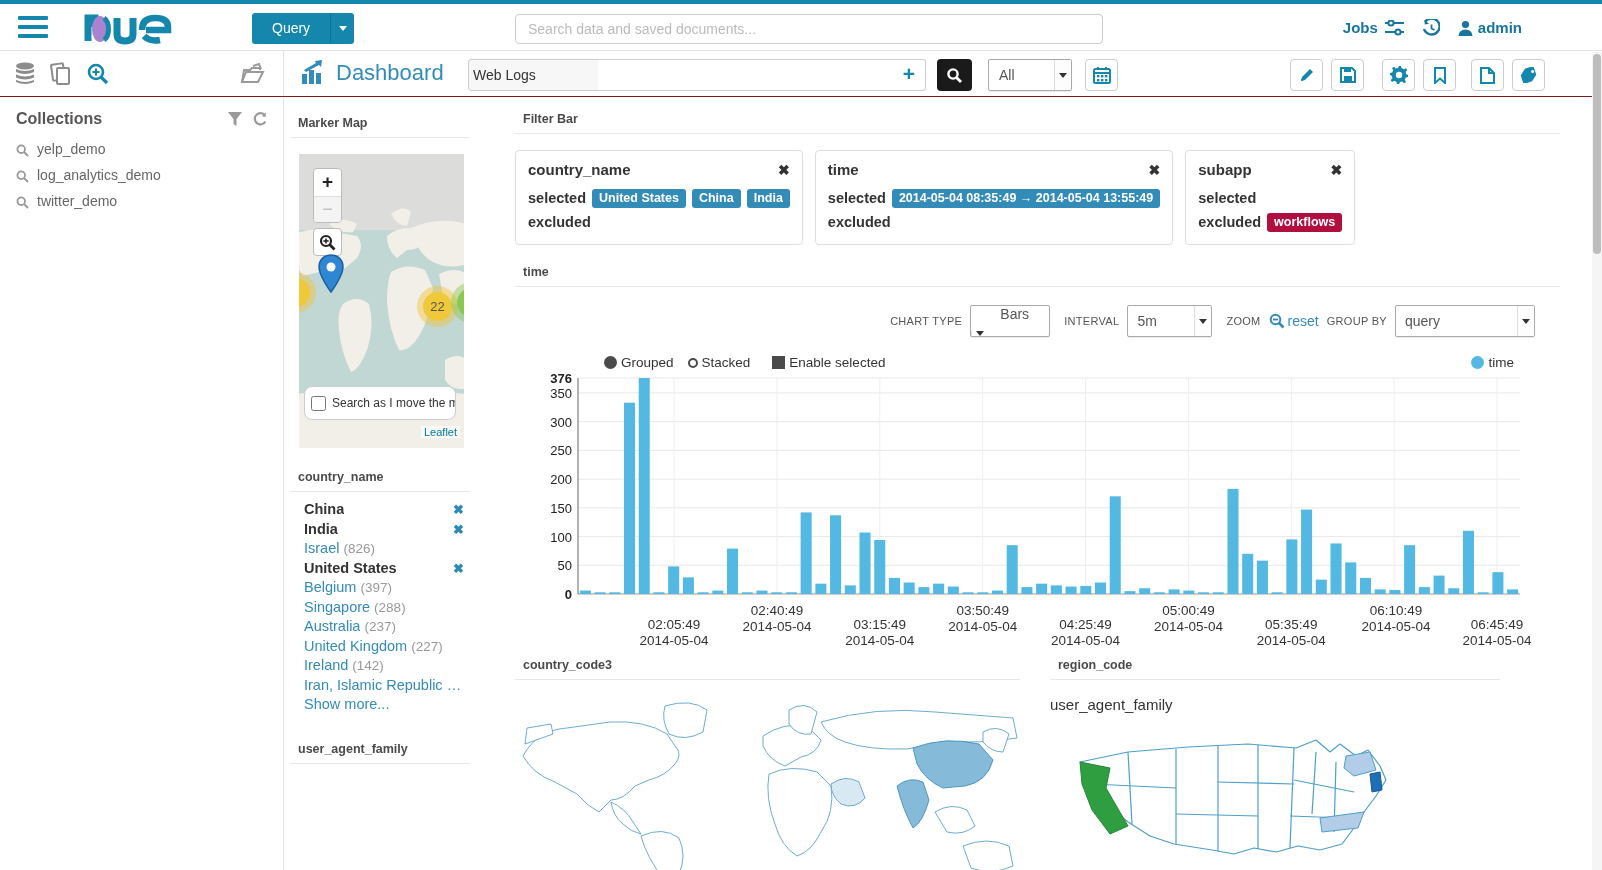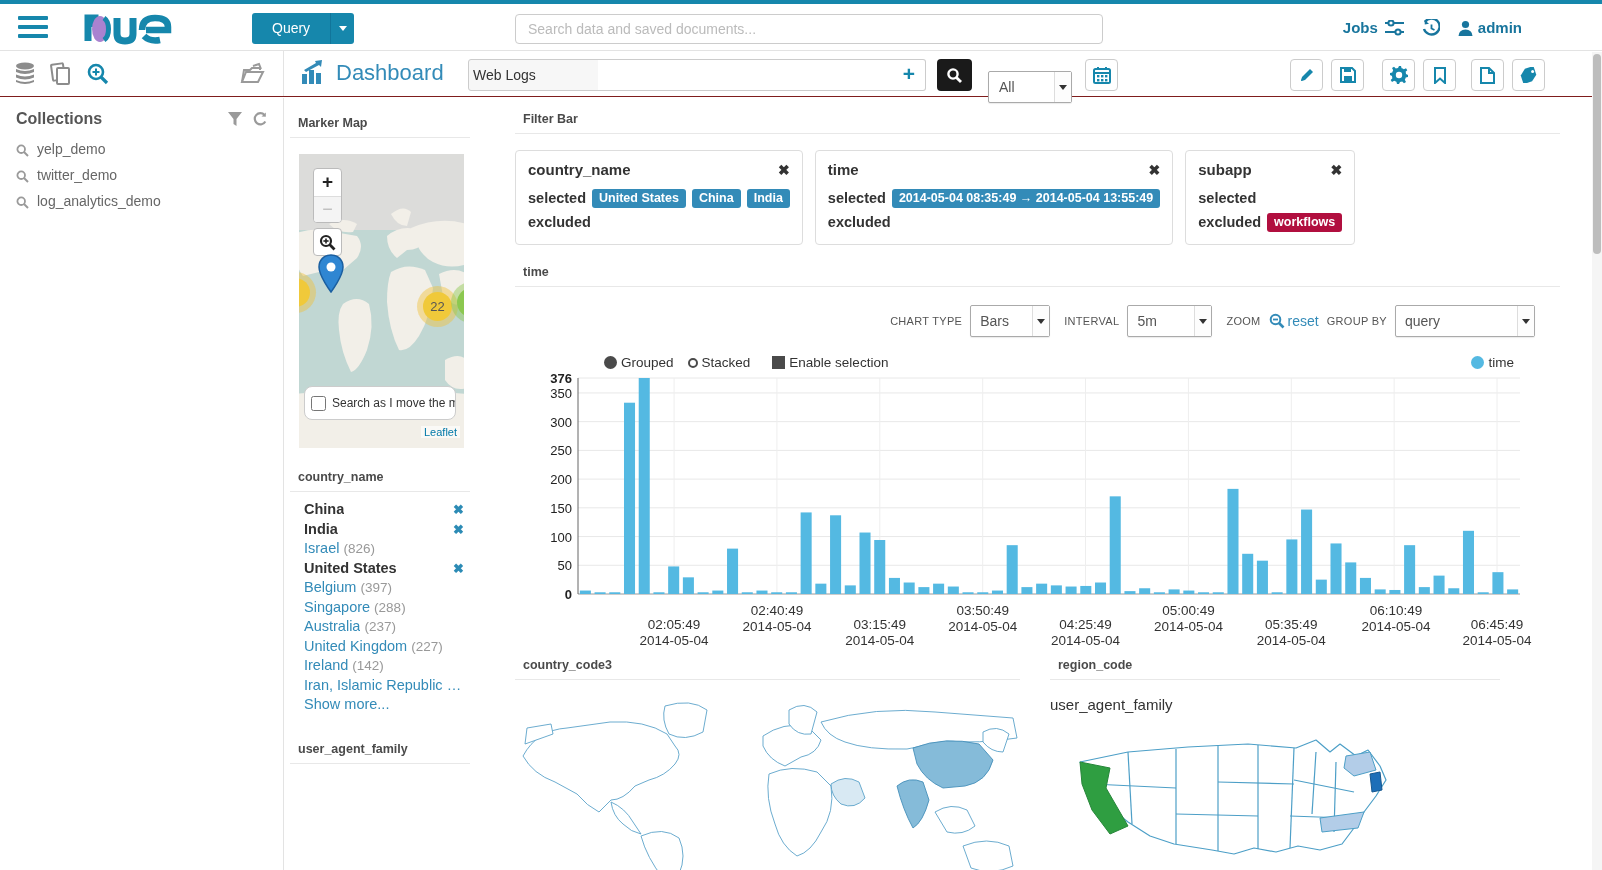--- a/index.html
+++ b/index.html
@@ -31,21 +31,21 @@
   .side-icons .ico, .folder-ico { cursor:pointer; display:flex; }
   .folder-ico { position:absolute; right:18px; top:11px; }
   .dash-title { position:absolute; left:300px; top:9px; display:flex; align-items:center; gap:8px; color:#338bb8; font-size:22px; }
   .coll-label { position:absolute; left:468px; top:8px; width:131px; height:32px; background:#f7f7f7; border:1px solid #ccc; border-radius:3px 0 0 3px; font-size:14px; color:#333; display:flex; align-items:center; padding-left:4px; }
   .dash-query { position:absolute; left:598px; top:8px; width:296px; height:32px; border:1px solid #ccc; border-left:none; font-size:14px; padding:0 8px; font-family:"Liberation Sans",sans-serif; }
   .plusbtn { position:absolute; left:893px; top:8px; width:33px; height:32px; background:#fff; border:1px solid #ccc; border-left:none; border-radius:0 3px 3px 0; color:#1687ac; font-size:21px; font-weight:bold; cursor:pointer; line-height:28px; text-align:center; }
   .searchbtn { position:absolute; left:937px; top:8px; width:35px; height:32px; background:#1a1a1a; border-radius:4px; cursor:pointer; display:flex; align-items:center; justify-content:center; }
   .fakeselect { height:32px; background:#fff; border:1px solid #aaa; border-radius:2px; display:flex; align-items:center; justify-content:space-between; font-size:14px; color:#555; cursor:pointer; box-shadow:0 1px 1px rgba(0,0,0,.08); }
   .fakeselect .sel-caret { width:17px; align-self:stretch; border-left:1px solid #ddd; display:flex; align-items:center; justify-content:center; background:#fdfdfd; }
   .fakeselect .sel-caret i { width:0;height:0;border-left:4px solid transparent;border-right:4px solid transparent;border-top:5px solid #333; }
-  .all-select { position:absolute; left:988px; top:20px; width:84px;text-align:right; }
+  .all-select { position:absolute; left:988px; top:8px; width:84px;text-align:right; }
   .all-select .val { padding-left:10px; }
   .calbtn { position:absolute; left:1085px; top:8px; width:33px; height:32px; background:#fff; border:1px solid #ccc; border-radius:4px; cursor:pointer; display:flex; align-items:center; justify-content:center; }
   .hbtns { position:absolute; top:8px; display:flex; gap:8px; }
   .hbtn { width:33px; height:32px; background:#fff; border:1px solid #ccc; border-radius:4px; cursor:pointer; display:flex; align-items:center; justify-content:center; }
 
   
   .leftnav { position:absolute; top:98px; left:0; bottom:0; width:284px; border-right:1px solid #e3e3e3; background:#fff; }
   .coll-head { display:flex; align-items:center; justify-content:space-between; padding:12px 16px 8px 16px; }
   .coll-title { font-size:16px; font-weight:bold; color:#555; }
   .coll-tools { display:flex; gap:10px; }
@@ -95,21 +95,21 @@
   .pill { border-radius:3px; color:#fff; font-weight:bold; font-size:12.5px; padding:2px 7px 3px 7px; white-space:nowrap; cursor:pointer; }
   .pill.sel { background:#338bb8; }
   .pill.exc { background:#b10f3f; }
 
   .time-head { position:absolute; left:515px; top:265px; width:1045px; }
 
   .chart-controls { position:absolute; left:515px; top:303px; width:1020px; height:36px; display:flex; align-items:center; justify-content:flex-end; gap:8px; }
   .ctl-label { font-size:11px; color:#555; letter-spacing:.3px; }
   .ctl-select { box-shadow:0 1px 1px rgba(0,0,0,.08); }
   .ctl-select .val { padding-left:9px; }
-  .w-bars { width:80px; } .w-int { width:85px; } .w-grp { width:140px; }
+  .w-bars { width:80px;flex-direction:column; } .w-int { width:85px; } .w-grp { width:140px; }
   .reset-link { color:#338bb8; font-size:14px; cursor:pointer; }
   .zoomreset { display:flex; align-items:center; gap:3px; }
 
   .legend-left { position:absolute; left:604px; top:355px; display:flex; align-items:center; gap:14px; font-size:13.5px; color:#333; }
   .legend-left .opt { display:flex; align-items:center; gap:4px; cursor:pointer; }
   .dot { width:13px; height:13px; border-radius:50%; background:#4a4a4a; }
   .dot.hollow { background:#fff; border:2px solid #4a4a4a; width:10px; height:10px; }
   .sqr { width:13px; height:13px; background:#4a4a4a; }
   .legend-right { position:absolute; right:88px; top:355px; display:flex; align-items:center; gap:4px; font-size:13.5px; color:#333; }
   .dot.blue { background:#54b9e2; }
@@ -326,28 +326,28 @@
             <circle cx="5.2" cy="5.2" r="3.8" fill="none" stroke="#9a9a9a" stroke-width="1.8"></circle>
             <line x1="8" y1="8" x2="12" y2="12" stroke="#9a9a9a" stroke-width="2"></line>
           </svg>
           <span>yelp_demo</span>
         </div>
         <div class="coll-item">
           <svg width="13" height="13" viewBox="0 0 13 13">
             <circle cx="5.2" cy="5.2" r="3.8" fill="none" stroke="#9a9a9a" stroke-width="1.8"></circle>
             <line x1="8" y1="8" x2="12" y2="12" stroke="#9a9a9a" stroke-width="2"></line>
           </svg>
-          <span>twitter_demo</span>
+          <span>log_analytics_demo</span>
         </div>
         <div class="coll-item">
           <svg width="13" height="13" viewBox="0 0 13 13">
             <circle cx="5.2" cy="5.2" r="3.8" fill="none" stroke="#9a9a9a" stroke-width="1.8"></circle>
             <line x1="8" y1="8" x2="12" y2="12" stroke="#9a9a9a" stroke-width="2"></line>
           </svg>
-          <span>log_analytics_demo</span>
+          <span>twitter_demo</span>
         </div>
       </div>
   </div>
 
   <div class="facetcol">
     <div class="sec-head mm-head">Marker Map</div>
 
     <div class="mapbox">
       <svg class="basemap" width="165" height="294" viewBox="0 0 165 294">
         <rect x="0" y="0" width="165" height="294" fill="#c1d7d3"></rect>
@@ -542,21 +542,21 @@
     <span class="opt">
         <span class="dot"></span>
         <span>Grouped</span>
       </span>
     <span class="opt">
         <span class="dot hollow"></span>
         <span>Stacked</span>
       </span>
     <span class="opt" style="margin-left:8px;">
         <span class="sqr"></span>
-        <span>Enable selection</span>
+        <span>Enable selected</span>
       </span>
   </div>
   <div class="legend-right">
     <span class="dot blue"></span>
     <span>time</span>
   </div>
 
   <div class="chart-wrap" id="chart-wrap"><svg width="1000" height="232">
         <line x1="48" x2="990" y1="224" y2="224" stroke="#999"></line>
         <line x1="48" x2="990" y1="195.27659574468086" y2="195.27659574468086" stroke="#e8e8e8"></line>

